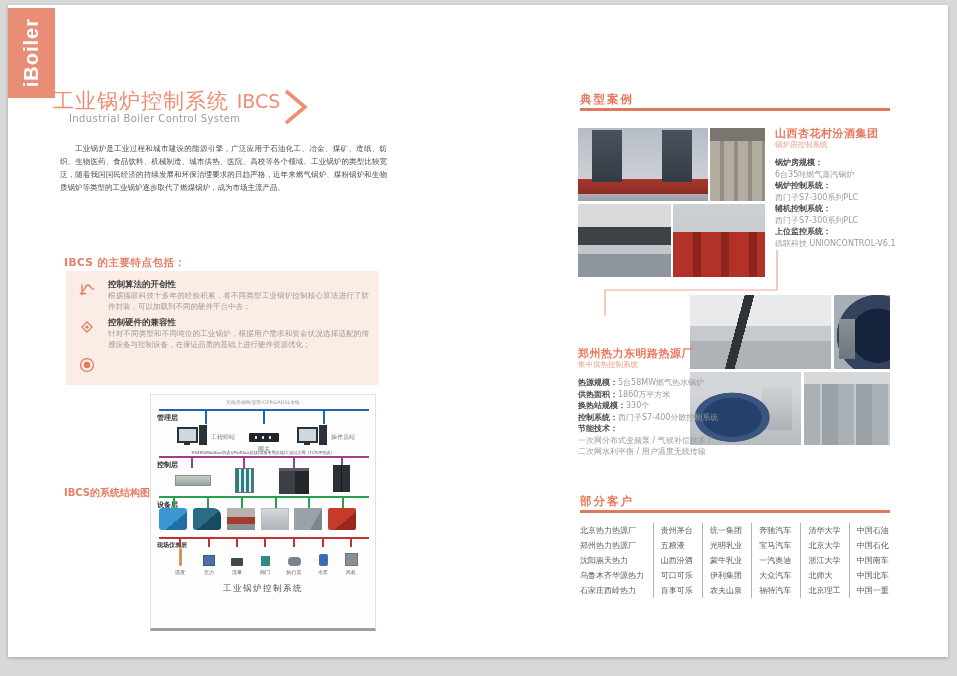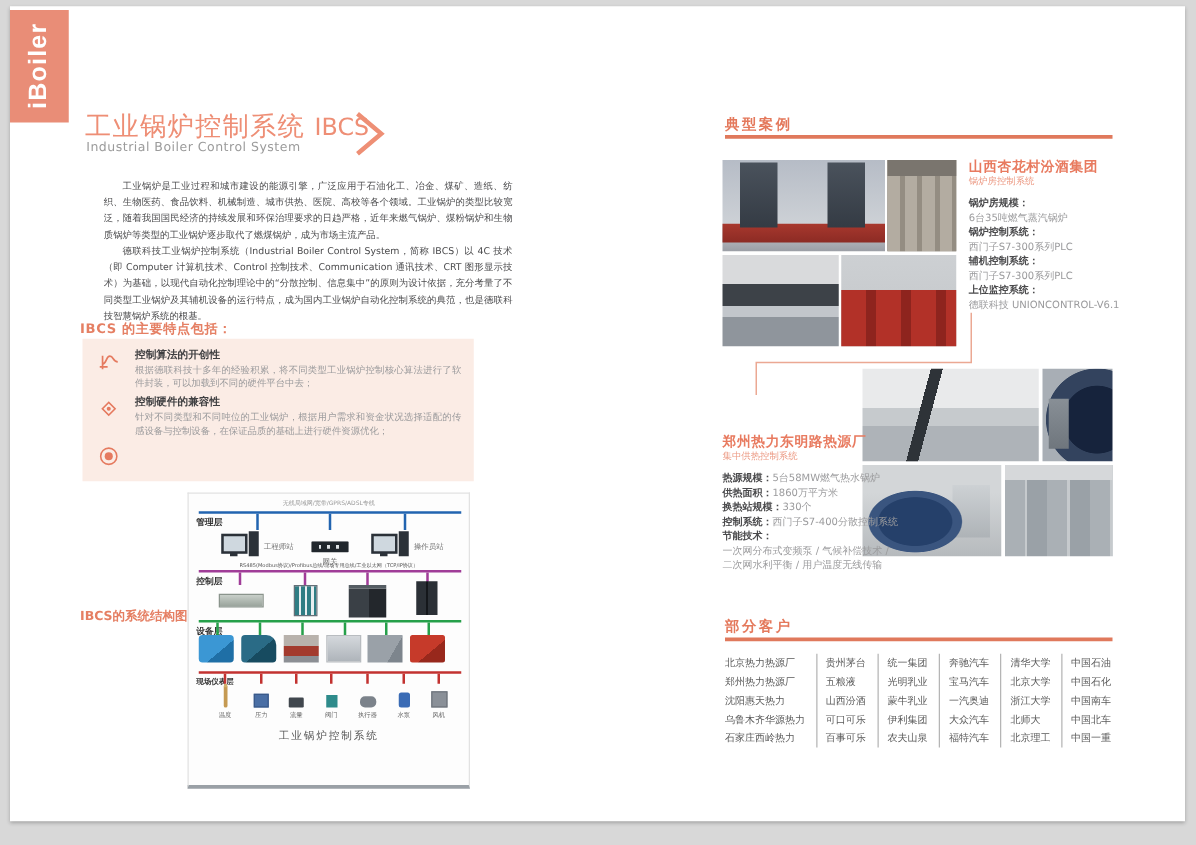--- a/index.html
+++ b/index.html
@@ -9,28 +9,28 @@
   .page-bg{position:absolute;left:8px;top:5px;width:940px;height:652px;background:#ffffff;
            box-shadow:0 1px 3px rgba(0,0,0,.25);}
 
   
   .tab{position:absolute;left:8px;top:8px;width:47px;height:90px;background:#e98d77;
        display:flex;align-items:center;justify-content:center;}
   .tab span{writing-mode:vertical-rl;transform:rotate(180deg);color:#fff;font-size:20px;
             font-weight:600;letter-spacing:1px;font-family:"Liberation Sans",sans-serif;}
 
   
-  .title{position:absolute;left:68px;top:87px;color:#ee8e75;font-size:21px;font-weight:500;
+  .title{position:absolute;left:53px;top:87px;color:#ee8e75;font-size:21px;font-weight:500;
          letter-spacing:1px;white-space:nowrap;}
   .title .code{font-size:19px;letter-spacing:0;}
   .subtitle{position:absolute;left:69px;top:113px;color:#9b9b9b;font-size:10px;letter-spacing:.4px;}
   .chevron{position:absolute;left:282px;top:88px;}
 
   
-  .intro{position:absolute;left:83px;top:142px;width:327px;color:#4b4b4d;font-size:7.5px;
+  .intro{position:absolute;left:60px;top:142px;width:327px;color:#4b4b4d;font-size:7.5px;
          line-height:13px;text-align:justify;}
   .intro p{margin:0;text-indent:2em;}
 
   
   .feat-head{position:absolute;left:64px;top:256px;color:#e57f63;font-size:10.5px;font-weight:bold;
              letter-spacing:.5px;}
   .panel{position:absolute;left:66px;top:271px;width:313px;height:114px;background:#fbece5;
          box-sizing:border-box;padding:8px 10px 0 12px;}
   .feature{display:flex;margin-bottom:5px;}
   .f-icon{flex:0 0 30px;padding-top:1px;}
@@ -128,21 +128,20 @@
   </div>
   <div class="chevron">
     <svg width="28" height="38" viewBox="0 0 28 38">
         <polyline points="4,3 23,19 4,35" fill="none" stroke="#ee8f75" stroke-width="3.6"></polyline>
       </svg>
   </div>
   <div class="subtitle">Industrial Boiler Control System</div>
 
   <div class="intro">
     <p>工业锅炉是工业过程和城市建设的能源引擎，广泛应用于石油化工、冶金、煤矿、造纸、纺织、生物医药、食品饮料、机械制造、城市供热、医院、高校等各个领域。工业锅炉的类型比较宽泛，随着我国国民经济的持续发展和环保治理要求的日趋严格，近年来燃气锅炉、煤粉锅炉和生物质锅炉等类型的工业锅炉逐步取代了燃煤锅炉，成为市场主流产品。</p>
-    <p>德联科技工业锅炉控制系统（Industrial Boiler Control System，简称 IBCS）以 4C 技术（即 Computer 计算机技术、Control 控制技术、Communication 通讯技术、CRT 图形显示技术）为基础，以现代自动化控制理论中的“分散控制、信息集中”的原则为设计依据，充分考量了不同类型工业锅炉及其辅机设备的运行特点，成为国内工业锅炉自动化控制系统的典范，也是德联科技智慧锅炉系统的根基。</p>
   </div>
 
   <div class="feat-head">IBCS 的主要特点包括：</div>
   <div class="panel">
     <div class="feature">
       <span class="f-icon">
         <svg width="18" height="18" viewBox="0 0 20 20">
             <path d="M4.5 17 V5 M2 15 h7 M4.5 12.5 C8 12.5 7.5 5.5 11 5.5 C14.5 5.5 13.5 10.5 18 10.5" fill="none" stroke="#e57a5f" stroke-width="1.5"></path>
           </svg>
       </span>

